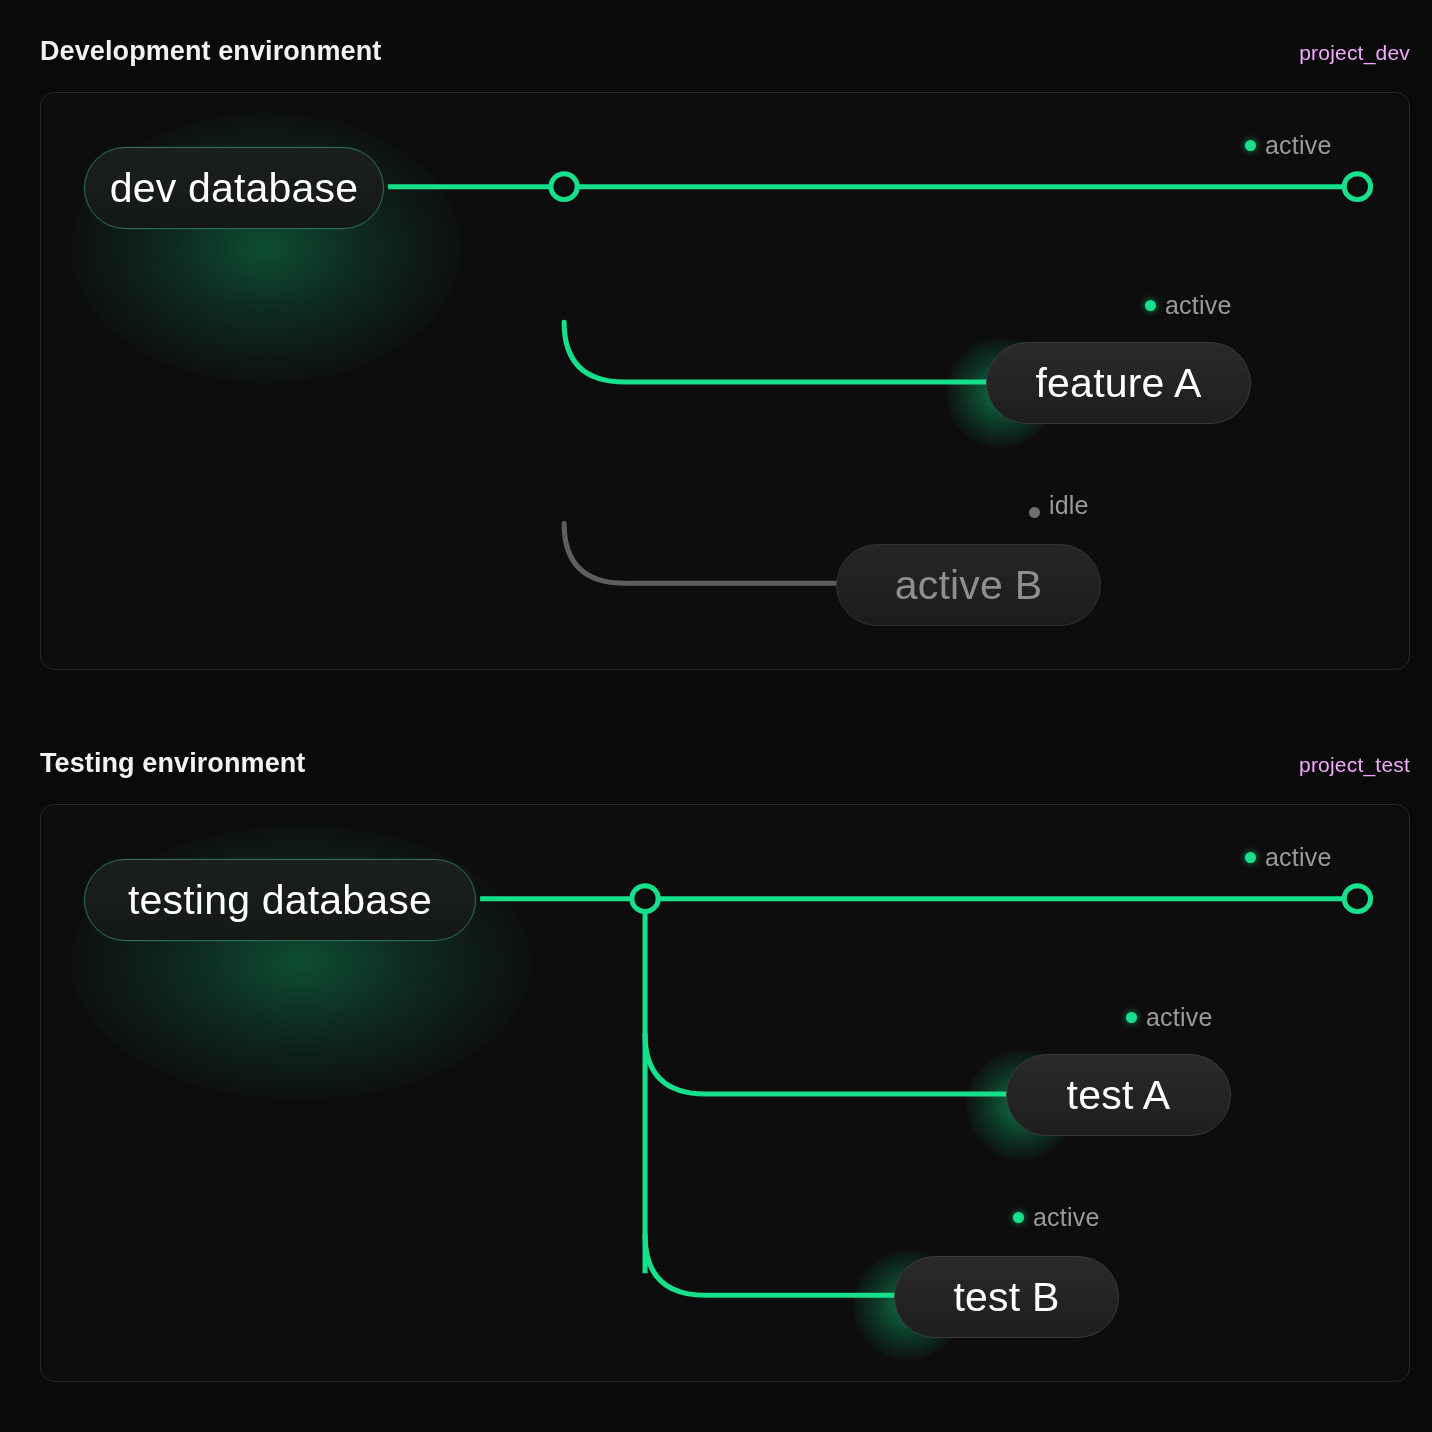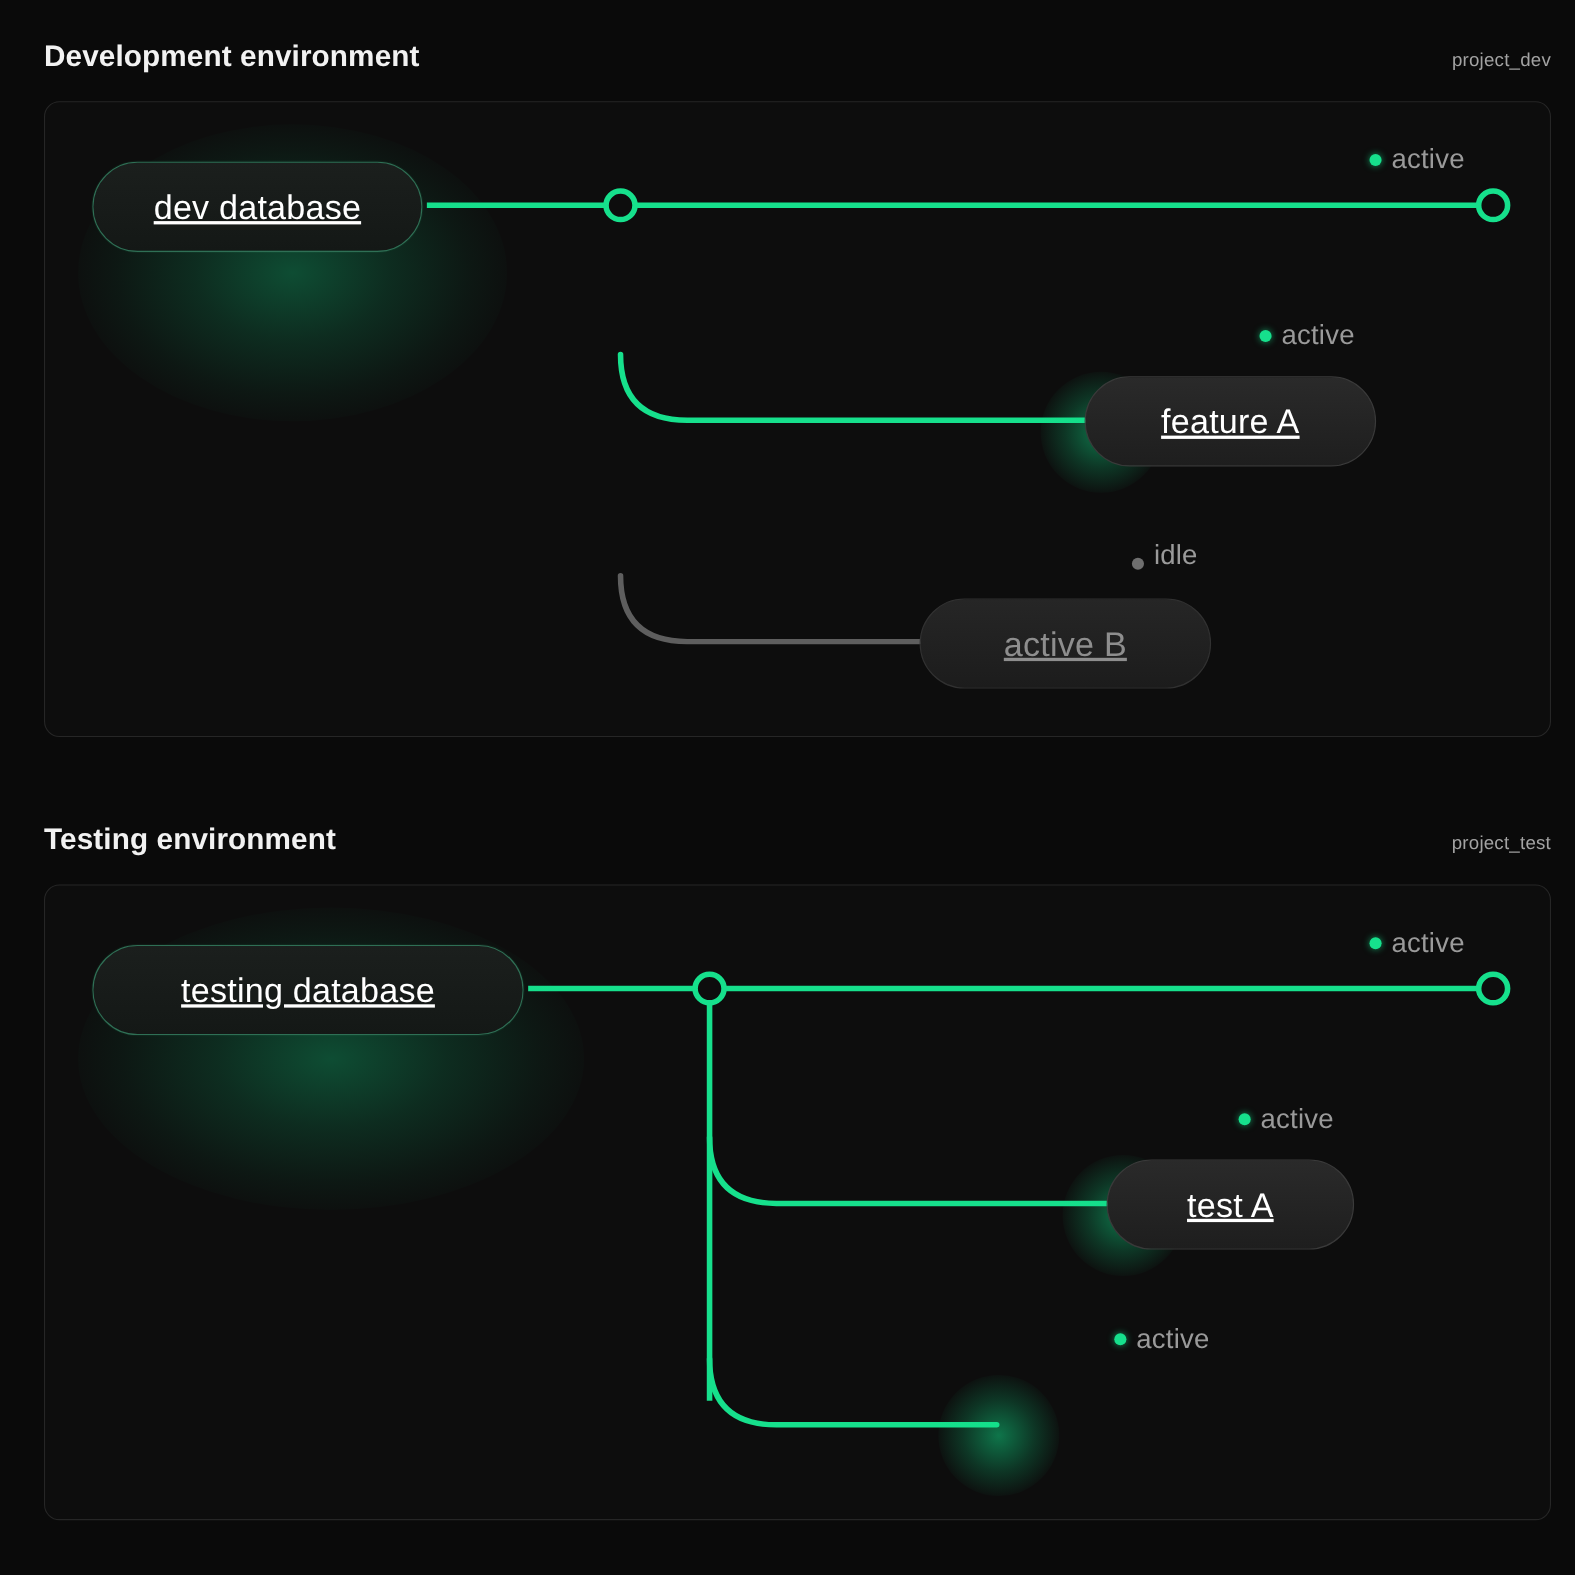--- a/index.html
+++ b/index.html
@@ -32,23 +32,23 @@
     align-items: baseline;
     justify-content: space-between;
   }
   .section-title {
     font-size: 27px;
     font-weight: bold;
     color: #f2f2f2;
     letter-spacing: 0.1px;
   }
   .section-project {
-    font-size: 17px;
+    font-size: 21px;
     font-weight: 400;
-    color: #a3a3a3;
+    color: #f0abfc;
     letter-spacing: 0.2px;
   }
 
   
   .panel {
     position: relative;
     border: 1px solid #262626;
     border-radius: 14px;
     background: #0d0d0d;
     overflow: hidden;
@@ -64,24 +64,23 @@
   .node {
     position: absolute;
     display: flex;
     align-items: center;
     justify-content: center;
     border-radius: 999px;
     white-space: nowrap;
     z-index: 3;
   }
   .node-label {
-    font-size: 31px;
+    font-size: 41px;
     line-height: 1;
     letter-spacing: 0.2px;
-    text-decoration: underline;
   }
 
   .node.db {
     background: linear-gradient(180deg, #1b1f1d 0%, #141816 100%);
     border: 1px solid #2f6f55;
     box-shadow: 0 0 0 1px rgba(46,215,140,0.06);
   }
   .node.db .node-label { color: #ffffff; }
 
   .node.active-node {
@@ -260,17 +259,20 @@
       </div>
 
       <div class="node db" style="left:43px; top:54px; width:392px; height:82px;">
         <span class="node-label">testing database</span>
       </div>
 
       <div class="node active-node" style="left:965px; top:249px; width:225px; height:82px;">
         <span class="node-label">test A</span>
       </div>
 
+      <div class="node active-node" style="left:853px; top:451px; width:225px; height:82px;">
+        <span class="node-label">test B</span>
+      </div>
 
     </div>
   </div>
 
 </div>
 
 </body></html>

